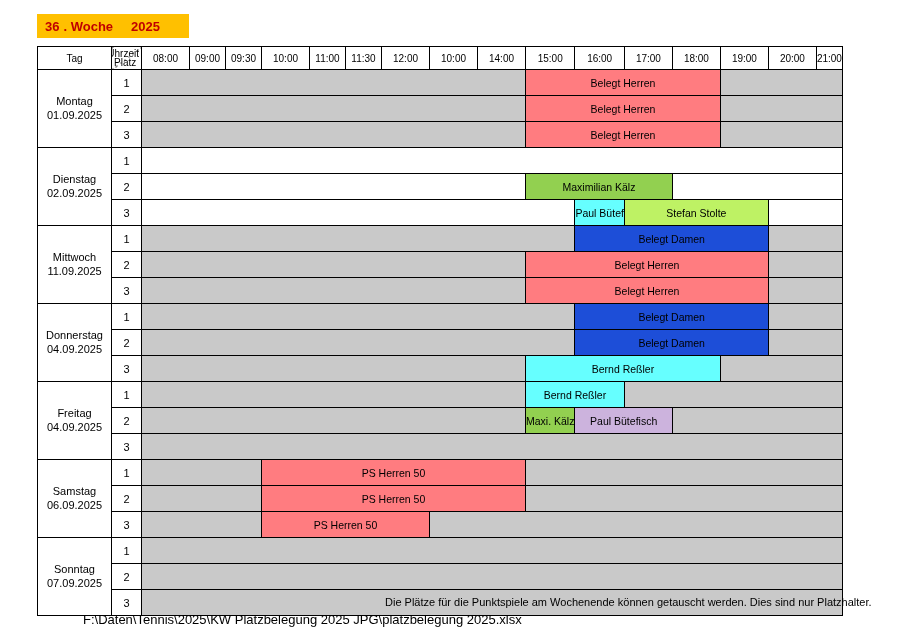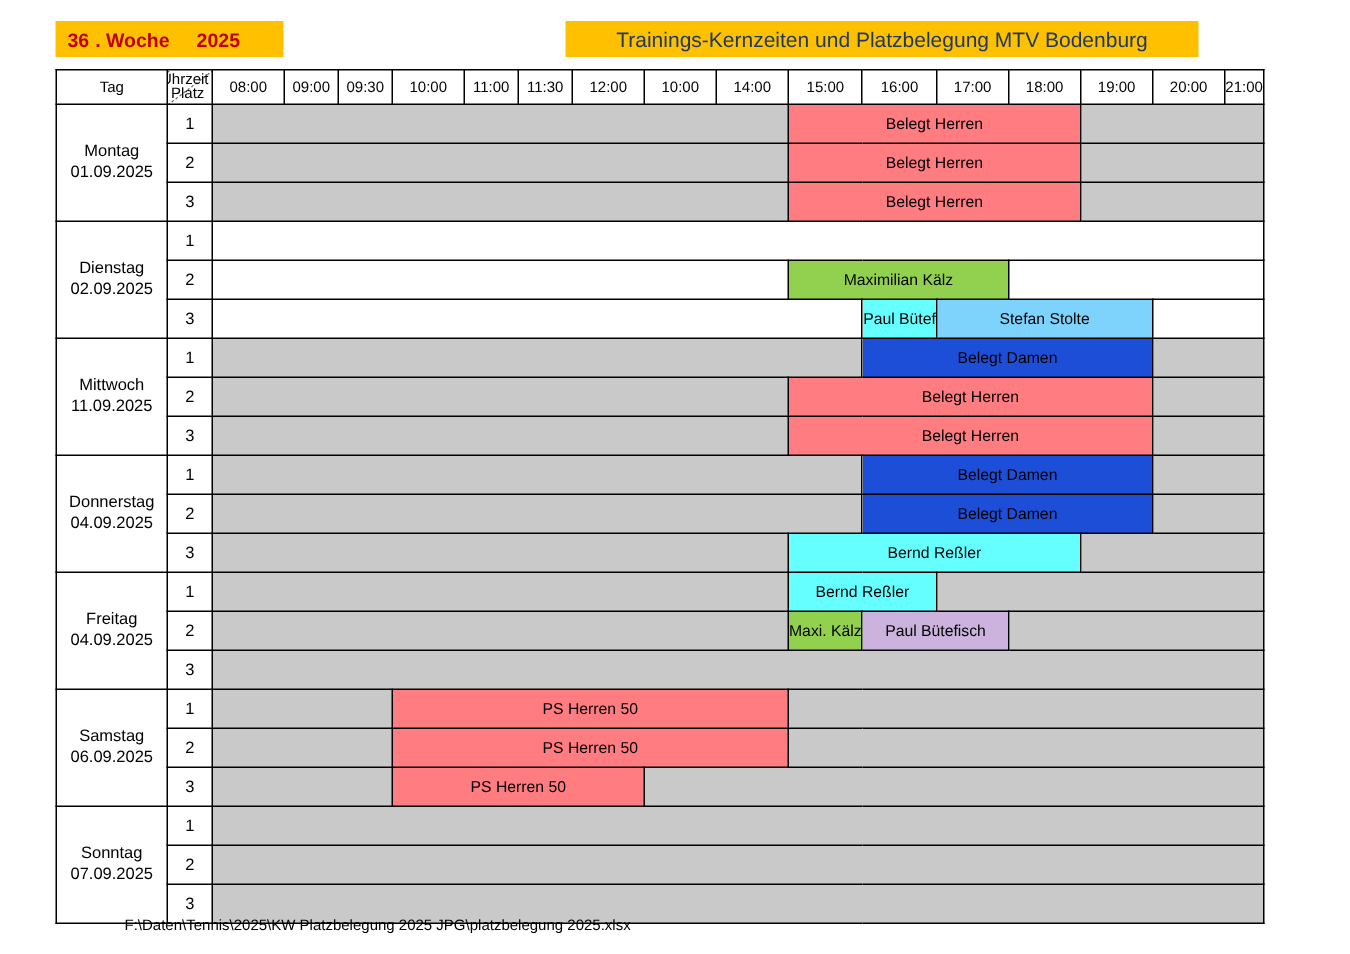--- a/index.html
+++ b/index.html
@@ -107,53 +107,52 @@
     bottom: 1px;
     text-align: center;
   }
   .ev {
     font-size: 10.5px;
     color: #000000;
   }
   .shade { background: #c9c9c9; }
   .c-red { background: #ff7c80; }
   .c-green { background: #92d050; }
-  .c-yellow { background: #7dd3fc; }
+  .c-yellow { background: #bef264; }
   .c-magenta { background: #1d4ed8; }
   .c-cyan { background: #66ffff; }
   .c-purple { background: #ccb3dd; }
   .c-white { background: #ffffff; }
   
   .footnote {
     position: absolute;
     left: 360px;
     top: 596px;
     font-size: 11px;
     color: #000000;
   }
   .filepath {
     position: absolute;
     left: 58px;
     top: 612px;
-    font-size: 10px;
+    font-size: 13px;
     color: #000000;
   }
 </style>
 </head>
 <body>
 
 <div class="page">
 
   <div class="header-row">
     <div class="week-box">
       <span class="week-num">36</span>
       <span class="week-word">. Woche</span>
       <span class="week-year">2025</span>
     </div>
-    <div class="title-box">Trainings-Kernzeiten und Platzbelegung MTV Bodenburg</div>
   </div>
 
   <table class="grid">
     <colgroup>
       <col class="col-day">
       <col class="col-court">
       <col class="col-slot">
         <col class="col-slot-narrow">
         <col class="col-slot-narrow">
       <col class="col-slot">
@@ -335,15 +334,16 @@
           <td class="court">2</td>
           <td class="ev shade" colspan="16"></td>
         </tr>
         <tr class="body">
           <td class="court">3</td>
           <td class="ev shade" colspan="16"></td>
         </tr>
       </tbody>
   </table>
 
+  <div class="footnote">Die Plätze für die Punktspiele am Wochenende können getauscht werden. Dies sind nur Platzhalter.</div>
   <div class="filepath">F:\Daten\Tennis\2025\KW Platzbelegung 2025 JPG\platzbelegung 2025.xlsx</div>
 
 </div>
 
 </body></html>

